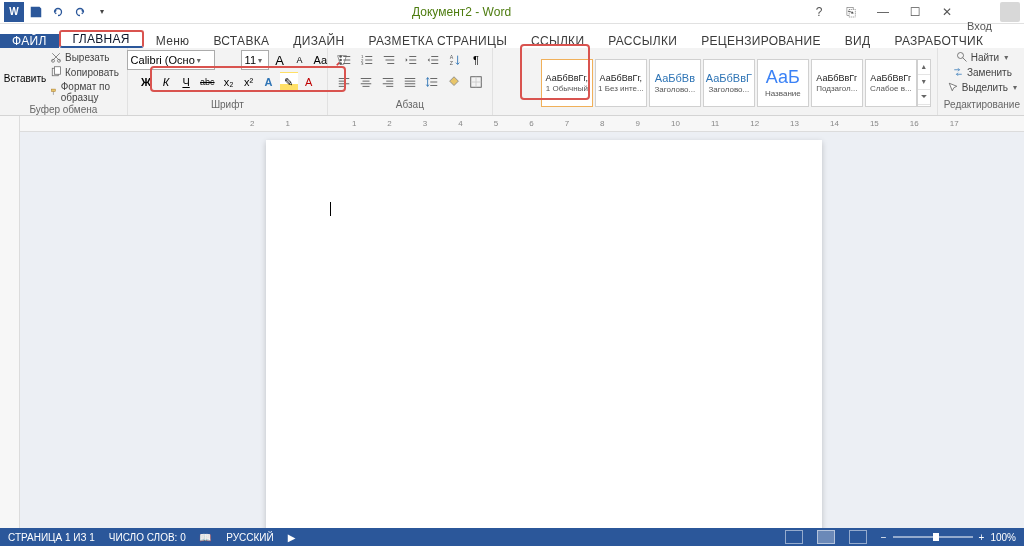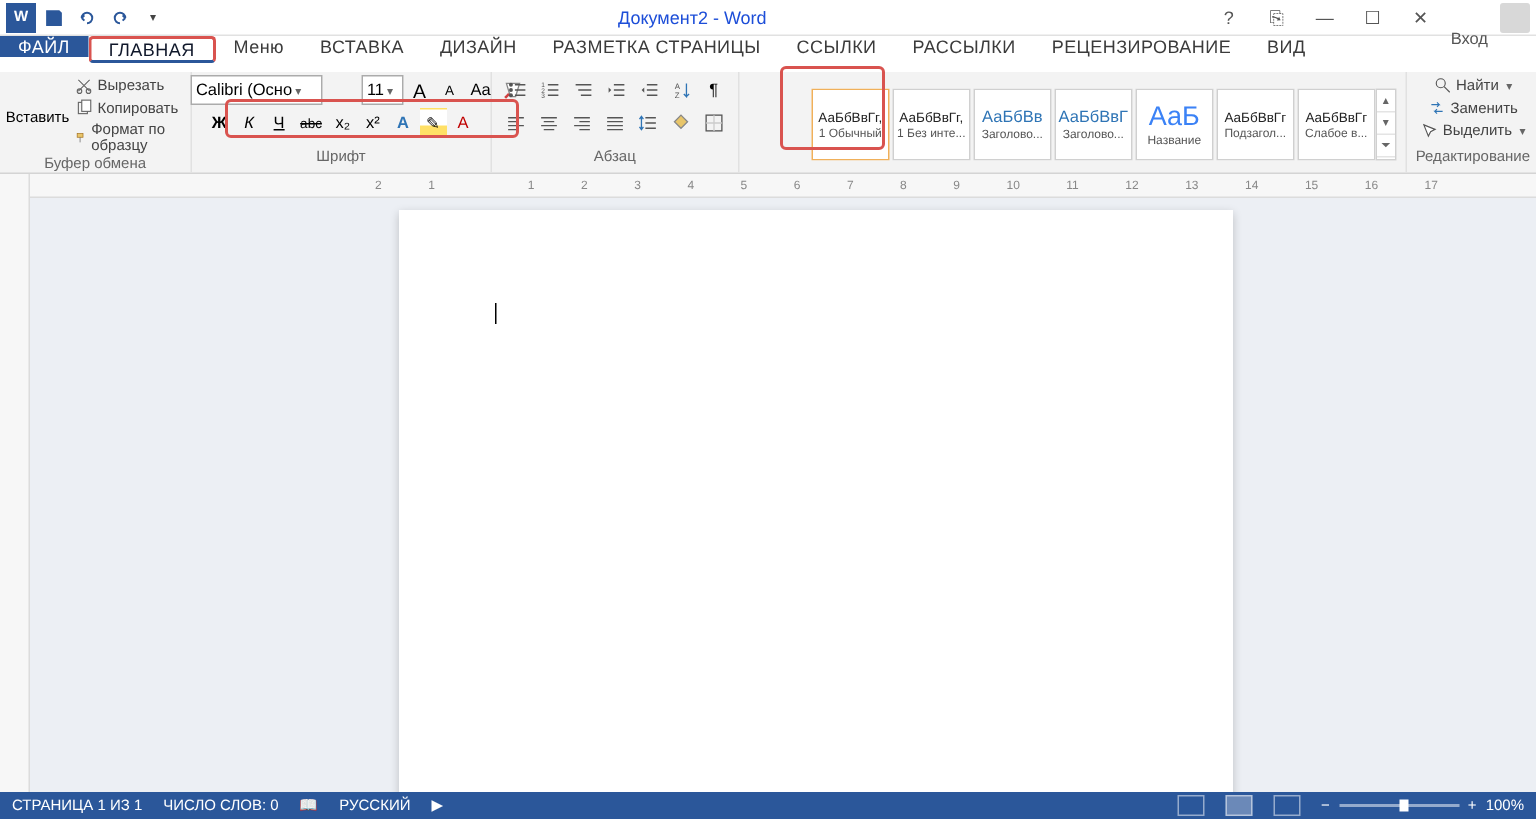--- a/index.html
+++ b/index.html
@@ -3,28 +3,28 @@
 <meta charset="utf-8">
 <style>
 * { margin:0; padding:0; box-sizing:border-box; font-family:"Segoe UI",Tahoma,sans-serif; }
 body { width:1024px; height:546px; background:#fff; overflow:hidden; position:relative; }
 
 
 .titlebar { height:24px; background:#fff; display:flex; align-items:center; border-bottom:1px solid #e1e1e1; font-size:11px; }
 .qat { display:flex; align-items:center; gap:2px; padding:0 4px; }
 .qat-btn { width:20px; height:20px; display:flex; align-items:center; justify-content:center; cursor:pointer; color:#444; }
 .qat-btn svg { width:14px; height:14px; }
-.title-center { flex:1; text-align:center; color:#1d4ed8; font-size:12px; }
+.title-center { flex:1; text-align:center; color:#4d7c0f; font-size:12px; }
 .title-right { display:flex; align-items:center; gap:8px; padding-right:4px; }
 .win-btn { width:24px; height:20px; display:flex; align-items:center; justify-content:center; cursor:pointer; color:#555; font-size:12px; }
 .login { font-size:11px; color:#555; cursor:pointer;margin-top:28px; }
 .avatar { width:20px; height:20px; background:#d8d8d8; border-radius:2px; }
 
 
-.tabs { height:24px; background:#fff; display:flex; align-items:flex-start; font-size:12px; }
+.tabs { height:24px; background:#fff; display:flex; align-items:flex-end; font-size:12px; }
 .tab { padding:0 12px; display:flex; align-items:center; color:#3b3b3b; cursor:pointer; text-transform:uppercase; letter-spacing:.3px; }
 .tab.file { background:#2b579a; color:#fff; }
 .tab.active { color:#0f172a; border-bottom:2px solid #2b579a; }
 .hl-red { border:2px solid #d9534f; border-radius:3px; }
 
 
 .ribbon { height:68px; background:#f3f3f3; border-bottom:1px solid #d4d4d4; display:flex; }
 .group { border-right:1px solid #e1e1e1; padding:2px 6px 0 6px; display:flex; flex-direction:column; }
 .group-body { flex:1; display:flex; align-items:center; }
 .group-label { height:16px; font-size:10px; color:#666; text-align:center; }
@@ -110,20 +110,21 @@
   <div class="tab file">ФАЙЛ</div>
   <div class="tab active hl-red">ГЛАВНАЯ</div>
   <div class="tab" style="text-transform:none">Меню</div>
   <div class="tab">ВСТАВКА</div>
   <div class="tab">ДИЗАЙН</div>
   <div class="tab">РАЗМЕТКА СТРАНИЦЫ</div>
   <div class="tab">ССЫЛКИ</div>
   <div class="tab">РАССЫЛКИ</div>
   <div class="tab">РЕЦЕНЗИРОВАНИЕ</div>
   <div class="tab">ВИД</div>
+  <div class="tab">РАЗРАБОТЧИК</div>
 </div>
 
 <div class="ribbon">
 
   <div class="group" style="width:148px">
     <div class="group-body">
       <div class="big-paste">
         <svg viewBox="0 0 24 24">
             <rect x="5" y="4" width="14" height="17" fill="#fff" stroke="#888"></rect>
             <rect x="8" y="2" width="8" height="4" fill="#d89b3e" stroke="#a67320"></rect>

